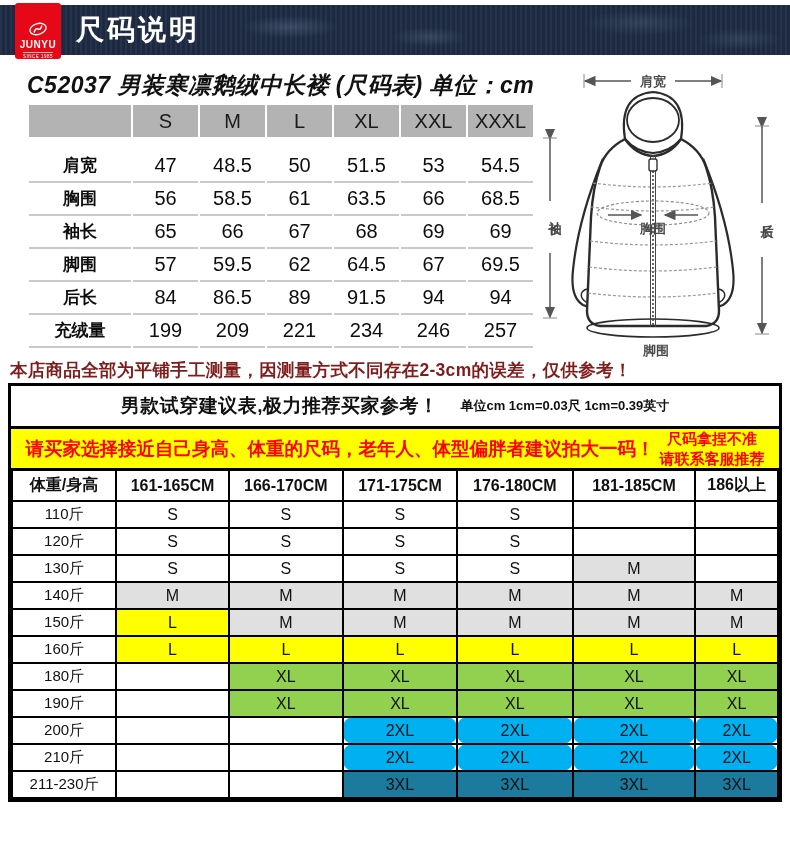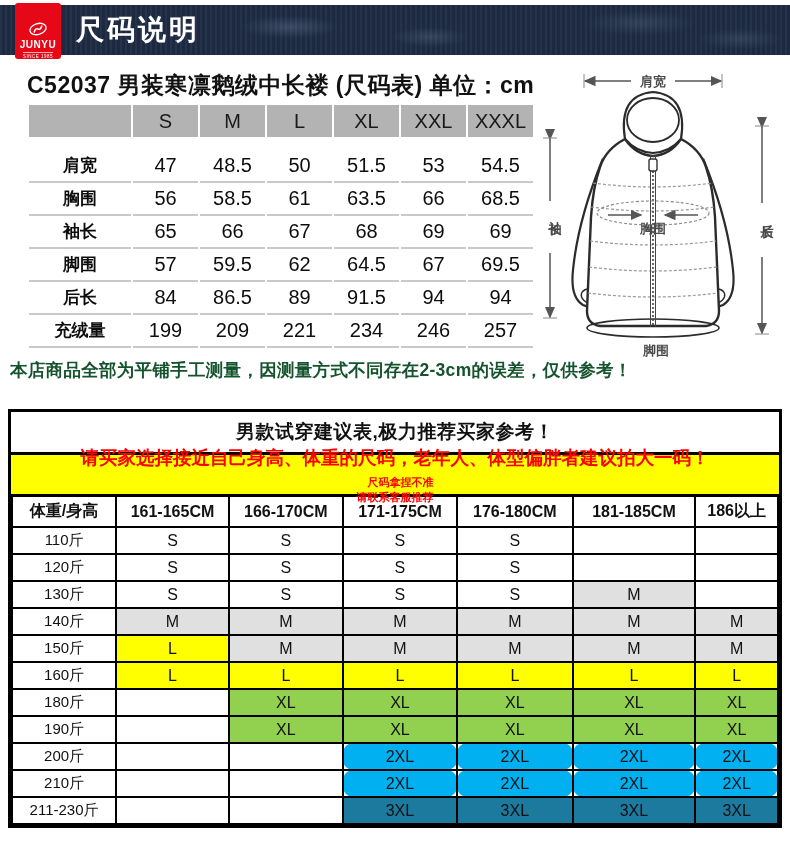--- a/index.html
+++ b/index.html
@@ -29,58 +29,58 @@
     color: #fff; padding-top: 17px;
   }
   .logo-swirl { width: 20px; height: 16px; display: block; }
   .logo-brand { font-size: 10px; font-weight: bold; letter-spacing: .5px; margin-top: 2px; }
   .logo-since { font-size: 4.5px; letter-spacing: .5px; margin-top: 2px; border-top: .5px solid rgba(255,255,255,.7); padding-top: 1px; }
   .banner-title {
     position: relative; z-index: 1; margin-left: 76px; line-height: 50px;
     color: #fff; font-size: 28px; font-weight: bold; letter-spacing: 3px;
   }
   
-  .product-title { font-size: 23px; font-weight: bold; margin: 15px 0 4px 27px; letter-spacing: .5px; }
+  .product-title { font-size: 23px; font-weight: bold; margin: 15px 0 4px 27px; letter-spacing: .5px; font-style: italic; }
   
   .main-row { position: relative; margin-left: 27px; width: 745px; height: 248px; }
   table.size-table { border-collapse: separate; border-spacing: 2px 0; width: 508px; }
   table.size-table col.lab { width: 102px; }
   table.size-table col.val { width: 65px; }
   table.size-table th, table.size-table td { text-align: center; vertical-align: middle; }
   table.size-table thead th {
     background: #b3b3b3; height: 32px; font-size: 20px; font-weight: 500; color: #1a1a1a;
   }
   table.size-table tr.spacer-row td { height: 13px; border: none; }
   table.size-table tbody td {
     height: 33px; font-size: 20px; border-bottom: 2px solid #c9c9c9; color: #0d0d0d;
   }
   table.size-table tbody td.rowlabel { font-weight: bold; font-size: 17px; }
   .jacket-wrap { position: absolute; top: -40px; right: -8px; width: 252px; height: 312px; }
   .jacket-wrap svg { width: 100%; height: 100%; }
   .jlabel { font-size: 13px; fill: #4a4a4a; font-weight: bold; }
   .vlabel { writing-mode: vertical-rl; text-orientation: upright; letter-spacing: 2px; }
   
   .measure-note {
-    color: #14532d; font-weight: bold; font-size: 17.5px; white-space: nowrap;
-    margin: 5px 0 27px 10px; letter-spacing: .3px;
+    color: #7f1d1d; font-weight: bold; font-size: 17.5px; white-space: nowrap;
+    margin: 5px 0 1px 10px; letter-spacing: .3px;
   }
   
   .fit-box { margin: 0 8px; border: 3px solid #000; }
   .fit-title-row {
     height: 43px; display: flex; align-items: center; justify-content: center;
     gap: 22px; border-bottom: 3px solid #000; background: #fff;
   }
   .fit-title { font-size: 19px; font-weight: bold; letter-spacing: .5px; }
   .fit-unit { font-size: 13px; font-weight: 600; }
   .fit-advice-row {
     height: 40px; background: #ffff00; border-bottom: 1px solid #000;
-    display: flex; align-items: center; justify-content: center; gap: 5px; flex-direction: column;
+    display: flex; align-items: center; justify-content: center; gap: 5px;
   }
   .fit-advice { color: #fe0000; font-weight: bold; font-size: 18.5px; }
-  .fit-advice-side { color: #fe0000; font-weight: bold; font-size: 11px; line-height: 1.3; text-align: right; }
+  .fit-advice-side { color: #fe0000; font-weight: bold; font-size: 15px; line-height: 1.3; text-align: center; }
   .fit-advice-side span { display: block; }
   table.fit-table { width: 100%; border-collapse: collapse; table-layout: fixed; }
   table.fit-table col.fc0 { width: 13.6%; } table.fit-table col.fc1 { width: 14.7%; }
   table.fit-table col.fc2 { width: 14.9%; } table.fit-table col.fc3 { width: 14.9%; }
   table.fit-table col.fc4 { width: 15.1%; } table.fit-table col.fc5 { width: 16.0%; }
   table.fit-table col.fc6 { width: 10.8%; }
   table.fit-table th, table.fit-table td {
     border: 2px solid #000; text-align: center; vertical-align: middle;
   }
   table.fit-table thead th { height: 31px; font-size: 16px; font-weight: bold; background: #fff; }
@@ -253,20 +253,21 @@
         <text x="128" y="290" text-anchor="middle" class="jlabel">脚围</text>
       </svg>
     </div>
   </div>
 
   <p class="measure-note">本店商品全部为平铺手工测量，因测量方式不同存在2-3cm的误差，仅供参考！</p>
 
   <section class="fit-box">
     <div class="fit-title-row">
       <span class="fit-title">男款试穿建议表,极力推荐买家参考！</span>
+      <span class="fit-unit">单位cm 1cm=0.03尺 1cm=0.39英寸</span>
     </div>
     <div class="fit-advice-row">
       <span class="fit-advice">请买家选择接近自己身高、体重的尺码，老年人、体型偏胖者建议拍大一码！</span>
       <span class="fit-advice-side">
         <span>尺码拿捏不准</span>
         <span>请联系客服推荐</span>
       </span>
     </div>
     <table class="fit-table">
       <colgroup>

